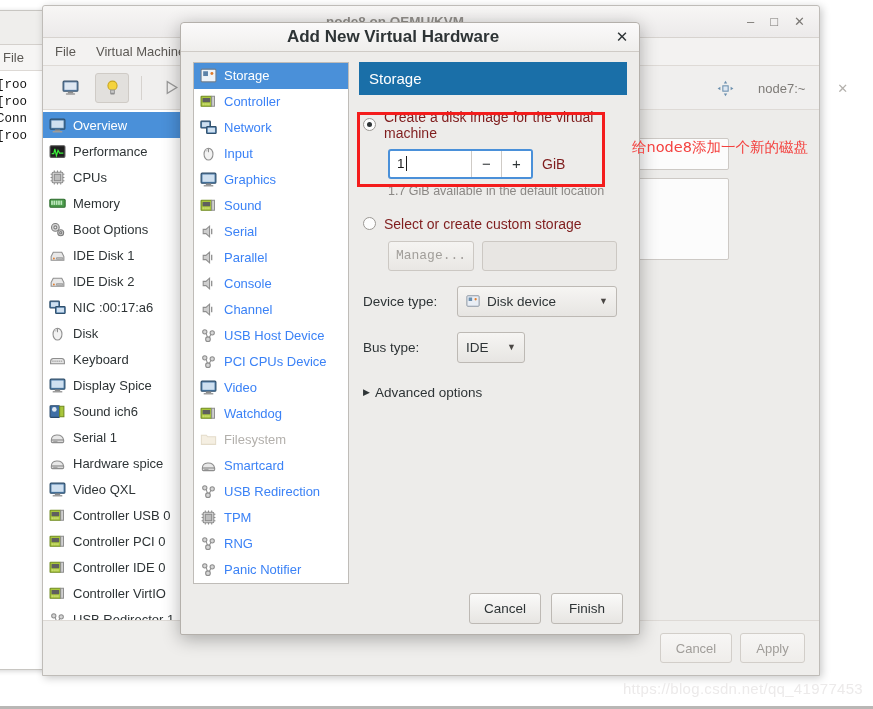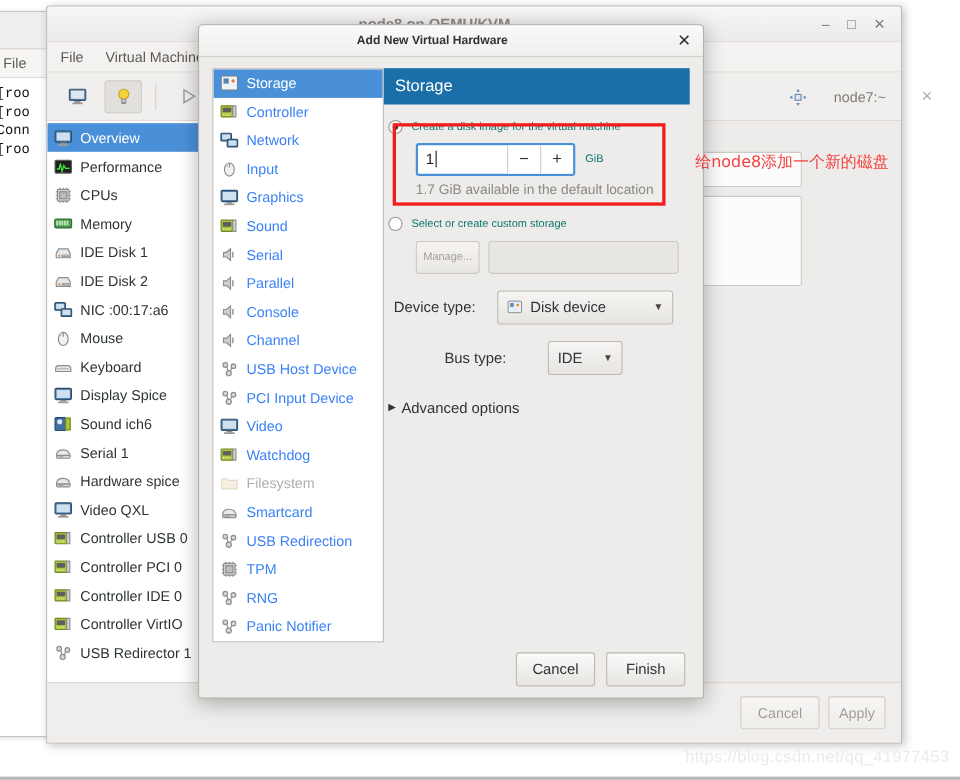--- a/index.html
+++ b/index.html
@@ -104,23 +104,23 @@
     position: absolute; left: 180px; top: 22px; width: 460px; height: 613px;
     background: #edecea; border: 1px solid #b4b0ab; border-radius: 4px 4px 2px 2px;
     box-shadow: 0 4px 18px rgba(0,0,0,.30);
     display: flex; flex-direction: column;
   }
   .dlg-titlebar {
     height: 33px; background: linear-gradient(#fbfafa,#efeeec);
     border-bottom: 1px solid #cfcbc6; border-radius: 4px 4px 0 0;
     display: flex; align-items: center; position: relative;
   }
-  .dlg-title { flex:1; text-align:center; font-size:11px; font-weight:700; color:#2e3436; }
+  .dlg-title { flex:1; text-align:center; font-size:17px; font-weight:700; color:#2e3436; }
   .dlg-close { width: 34px; text-align: center; font-size: 15px; color: #2e3436; }
-  .dlg-body { flex: 1; display: flex; padding: 10px 12px 0 12px; }
+  .dlg-body { flex: 1; display: flex; padding: 10px 12px 0 12px; gap: 10px; }
   .hw-list {
     width: 156px; background: #ffffff; border: 1px solid #bfbcb8;
     overflow: hidden;
   }
   .hw-row {
     display: flex; align-items: center; gap: 7px; height: 26px;
     padding-left: 6px; font-size: 13px; color: #3b82f6; white-space: nowrap;
   }
   .hw-row.sel { background: #4a90d9; color: #fff; }
   .hw-row.disabled { color: #b3b0ac; }
@@ -134,21 +134,21 @@
 
   .radio-line { display: flex; align-items: center; gap: 8px; margin-bottom: 8px; }
   .radio {
     width: 13px; height: 13px; border-radius: 50%;
     border: 1px solid #9b9894; background: #fdfdfd; position: relative; flex: none;
   }
   .radio.on::after {
     content:''; position:absolute; left:3px; top:3px; width:5px; height:5px;
     border-radius:50%; background:#2e3436;
   }
-  .lbl { font-size: 10px; color: #0f766e; }
+  .lbl { font-size: 14px; color: #7f1d1d; }
 
   .spin-wrap { display:flex; align-items:center; gap:9px; margin-left:25px; }
   .spin {
     display: flex; height: 30px; width: 145px;
     border: 2px solid #4a90d9; border-radius: 3px; background: #fff; overflow:hidden;
   }
   .spin-val {
     flex: 1; display: flex; align-items: center; padding-left: 7px;
     font-size: 13.5px; color: #1b1b1b; position: relative;
   }
@@ -156,30 +156,30 @@
     display:inline-block; width:1px; height:15px; background:#1b1b1b; margin-left:1px;
   }
   .spin-btn {
     width: 30px; display:flex; align-items:center; justify-content:center;
     border-left: 1px solid #cfcbc6; background:#fff; font-size:15px; color:#2e3436;
   }
   .note { margin-left:25px; margin-top:5px; font-size:12.5px; color:#8b8885; }
 
   .manage-row { display:flex; gap:8px; margin-left:25px; margin-top:9px; }
   .btn-manage {
-    width: 58px; height: 30px; border:1px solid #ccc8c3; border-radius:3px;
+    width: 86px; height: 30px; border:1px solid #ccc8c3; border-radius:3px;
     background: linear-gradient(#f5f4f2,#e9e7e4); color:#a19e9a;
-    display:flex; align-items:center; justify-content:center; font-size:10px;
+    display:flex; align-items:center; justify-content:center; font-size:13px;font-family:Liberation Mono, monospace;
   }
   .path-field {
     flex:1; height:30px; border:1px solid #ccc8c3; border-radius:3px;
     background:#e8e6e3;
   }
 
-  .form-row { display:flex; align-items:center; gap:10px; margin-top:15px;justify-content:center; }
+  .form-row { display:flex; align-items:center; gap:10px; margin-top:15px; }
   .form-lbl { font-size:13.5px; color:#2e3436; width:84px; }
   .combo {
     height: 31px; border:1px solid #bdb9b4; border-radius:3px;
     background: linear-gradient(#f6f5f3,#e7e5e2);
     display:flex; align-items:center; gap:7px; padding:0 8px;
     font-size:13.5px; color:#2e3436;
   }
   .combo .arrow { margin-left:auto; font-size:9px; color:#4a4744; }
   .adv { margin-top:22px; font-size:13.5px; color:#2e3436; display:flex; align-items:center; gap:5px; }
   .adv .tri { font-size:9px; }
@@ -315,20 +315,31 @@
                   <rect x="8.6" y="5.3" width="1.6" height="4"></rect>
                   <rect x="10.8" y="5.3" width="1.6" height="4"></rect>
                 </g>
               </svg>
             </span>
             <span>Memory</span>
           </div>
           <div class="vm-row">
             <span style="display: flex; flex: 0 0 auto;">
               <svg width="17" height="17" viewBox="0 0 16 16">
+                <circle cx="6" cy="6" r="3.6" fill="#d9d9d9" stroke="#7d7d7d"></circle>
+                <circle cx="6" cy="6" r="1.4" fill="#f3f3f3" stroke="#7d7d7d"></circle>
+                <circle cx="11" cy="11" r="2.8" fill="#cfcfcf" stroke="#7d7d7d"></circle>
+                <circle cx="11" cy="11" r="1" fill="#f3f3f3" stroke="#7d7d7d"></circle>
+              </svg>
+            </span>
+            <span>Boot Options</span>
+          </div>
+          <div class="vm-row">
+            <span style="display: flex; flex: 0 0 auto;">
+              <svg width="17" height="17" viewBox="0 0 16 16">
                 <path d="M2 9 L4 5 H12 L14 9 V12.5 H2 Z" fill="#e8e8e8" stroke="#8e8e8e"></path>
                 <circle cx="4.6" cy="10.8" r=".85" fill="#e07b2a"></circle>
                 <rect x="7" y="10.2" width="6" height="1.4" rx=".5" fill="#cfcfcf" stroke="#9e9e9e"></rect>
               </svg>
             </span>
             <span>IDE Disk 1</span>
           </div>
           <div class="vm-row">
             <span style="display: flex; flex: 0 0 auto;">
               <svg width="17" height="17" viewBox="0 0 16 16">
@@ -351,21 +362,21 @@
             <span>NIC :00:17:a6</span>
           </div>
           <div class="vm-row">
             <span style="display: flex; flex: 0 0 auto;">
               <svg width="17" height="17" viewBox="0 0 16 16">
                 <ellipse cx="8" cy="8.6" rx="4.2" ry="5.6" fill="#f2f2f2" stroke="#8e8e8e"></ellipse>
                 <path d="M8 3.2 v3.6" stroke="#8e8e8e"></path>
                 <ellipse cx="6.3" cy="4.8" rx="1" ry="1.5" fill="#cfcfcf"></ellipse>
               </svg>
             </span>
-            <span>Mouse</span>
+            <span>Disk</span>
           </div>
           <div class="vm-row">
             <span style="display: flex; flex: 0 0 auto;">
               <svg width="17" height="17" viewBox="0 0 16 16">
                 <path d="M1.5 10 Q1.5 7 4 7 H12 Q14.5 7 14.5 10 V12 H1.5 Z" fill="#e5e5e5" stroke="#8e8e8e"></path>
                 <g fill="#a8a8a8">
                   <rect x="3" y="9" width="1.4" height="1.2"></rect>
                   <rect x="5" y="9" width="1.4" height="1.2"></rect>
                   <rect x="7" y="9" width="1.4" height="1.2"></rect>
                   <rect x="9" y="9" width="1.4" height="1.2"></rect>
@@ -505,21 +516,21 @@
         </div>
       <div class="vm-main">
         <div class="vm-field" style="position:absolute; left:390px; top:28px; width:148px; height:32px;"></div>
         <div class="vm-field" style="position:absolute; left:390px; top:68px; width:148px; height:82px;"></div>
       </div>
     </div>
 
     <div class="vm-footer">
       <div style="flex:1"></div>
       <div class="flatbtn" style="width:72px;height:30px;margin-right:8px;">Cancel</div>
-      <div class="flatbtn" style="width:52px;height:30px;">Apply</div>
+      <div class="flatbtn" style="width:65px;height:30px;">Apply</div>
     </div>
   </div>
 
   <div class="node7-tab">
     <svg class="ico" viewBox="0 0 16 16">
       <rect x="5.5" y="5.5" width="5" height="5" fill="#dfe8f2" stroke="#6b8fae"></rect>
       <polygon points="8,0.6 9.6,3.2 6.4,3.2" fill="#6b8fae"></polygon>
       <polygon points="8,15.4 9.6,12.8 6.4,12.8" fill="#6b8fae"></polygon>
       <polygon points="0.6,8 3.2,6.4 3.2,9.6" fill="#6b8fae"></polygon>
       <polygon points="15.4,8 12.8,6.4 12.8,9.6" fill="#6b8fae"></polygon>
@@ -659,21 +670,21 @@
           </div>
           <div class="hw-row">
             <span style="display: flex; flex: 0 0 auto;">
               <svg width="17" height="17" viewBox="0 0 16 16">
                 <circle cx="4.5" cy="4.5" r="2" fill="#d6d6d6" stroke="#8e8e8e"></circle>
                 <circle cx="11.5" cy="5.5" r="2" fill="#d6d6d6" stroke="#8e8e8e"></circle>
                 <circle cx="7.5" cy="11.5" r="2.2" fill="#d6d6d6" stroke="#8e8e8e"></circle>
                 <path d="M5.8 6 L7 9.6 M10.2 7 L8.6 10" stroke="#8e8e8e"></path>
               </svg>
             </span>
-            <span>PCI Input Device</span>
+            <span>PCI CPUs Device</span>
           </div>
           <div class="hw-row">
             <span style="display: flex; flex: 0 0 auto;">
               <svg width="17" height="17" viewBox="0 0 16 16">
                 <rect x="1" y="2" width="14" height="9.5" rx="1" fill="#4d7ba8" stroke="#2f4f6b"></rect>
                 <rect x="2.3" y="3.3" width="11.4" height="6.9" fill="#cfe0f0"></rect>
                 <rect x="5.5" y="11.8" width="5" height="1.5" fill="#8c8c8c"></rect>
                 <rect x="3.4" y="13.2" width="9.2" height="1.5" rx=".6" fill="#9d9d9d"></rect>
               </svg>
             </span>

